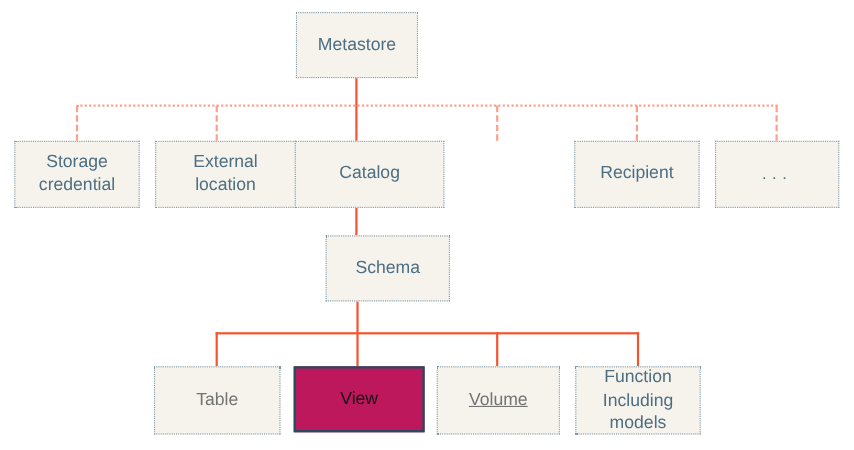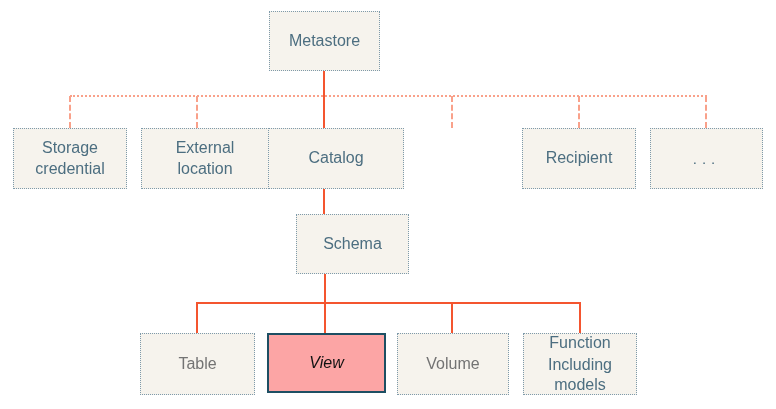--- a/index.html
+++ b/index.html
@@ -25,24 +25,23 @@
     line-height: 1.28;
     display: flex;
     flex-direction: column;
     align-items: center;
     justify-content: center;
     text-align: center;
     padding: 2px 6px;
   }
   .node.muted { color: #737373; }
   .node.highlight {
-    background: #fca5a5;
+    background: #be185d;
     border: 2px solid #1d4f63;
     color: #111111;
-    font-style: italic;
   }
   .node .sublabel {
     font-size: 16px;
     line-height: 1.25;
     margin-top: 1px;
   }
   .dots-label { letter-spacing: 5px; font-size: 15px; }
 
   
   .line { position: absolute; }
@@ -94,21 +93,21 @@
   <div class="node" style="left:268px; top:214px; width:113px; height:60px;margin-left:28px;">
     <span>Schema</span>
   </div>
 
   <div class="node muted" style="left:140px; top:333px; width:115px; height:62px;">
     <span>Table</span>
   </div>
   <div class="node highlight" style="left:267px; top:333px; width:119px; height:60px;">
     <span>View</span>
   </div>
-  <div class="node muted" style="left:397px; top:333px; width:112px; height:62px;">
+  <div class="node muted" style="left:397px; top:333px; width:112px; height:62px;text-decoration:underline;">
     <span>Volume</span>
   </div>
   <div class="node" style="left:523px; top:333px; width:114px; height:62px;">
     <span>Function</span>
     <span class="sublabel">Including models</span>
   </div>
 
 </div>
 
 </body></html>

